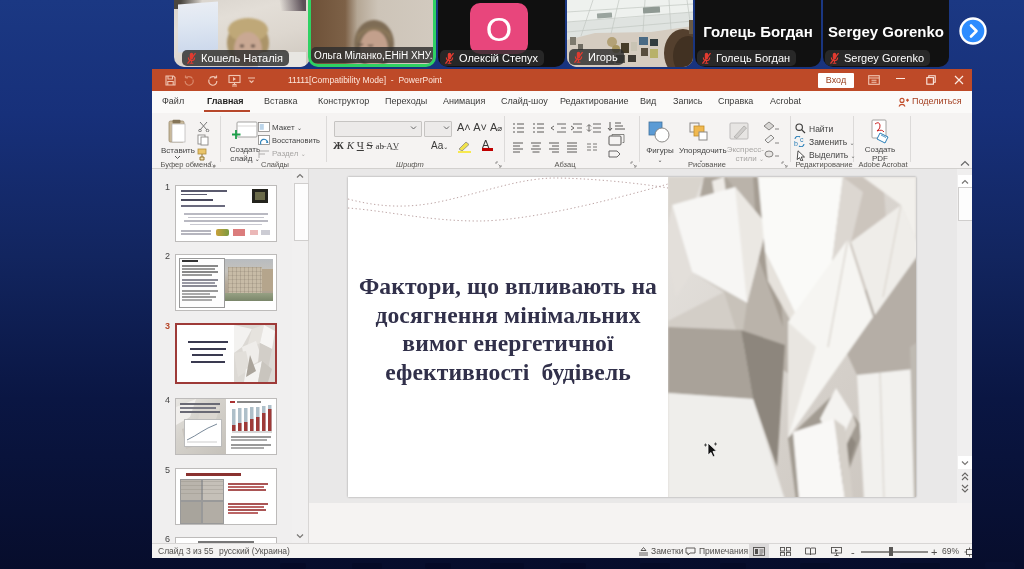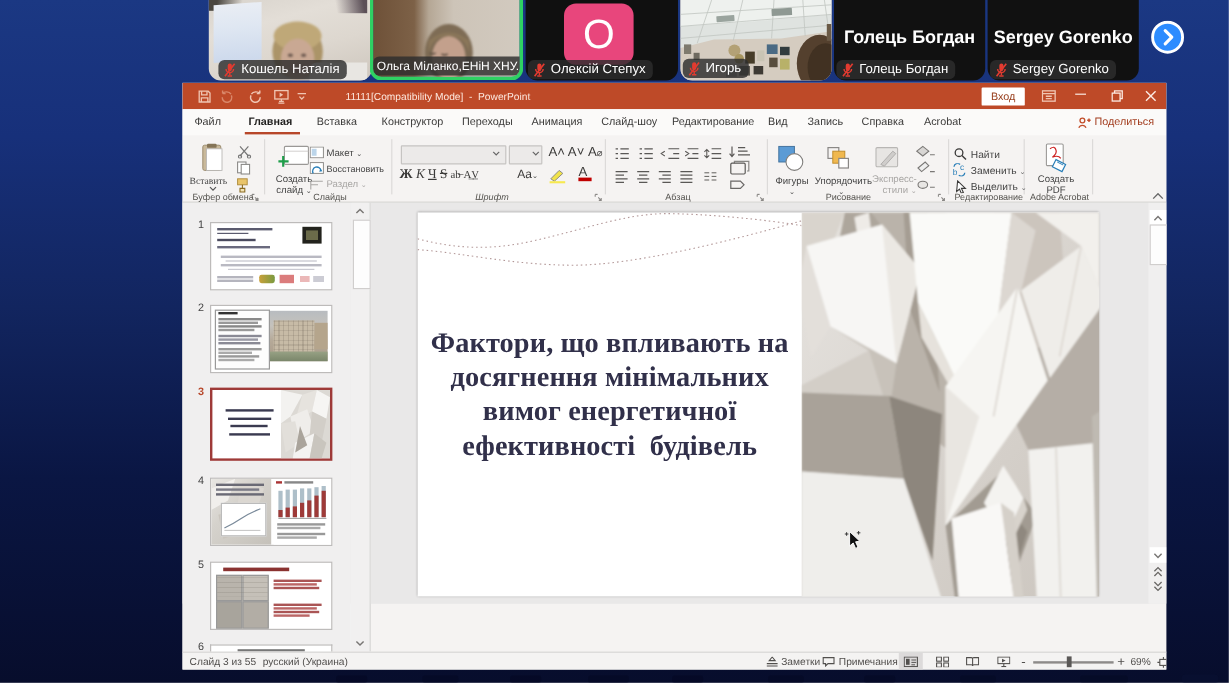--- a/index.html
+++ b/index.html
@@ -287,21 +287,21 @@
       </svg>
     <svg class="abs" style="left:629px;top:48px" width="7" height="7" viewBox="0 0 7 7">
         <path d="M1 1 h2 M1 1 v2 M6 4 v2 h-2 M3.5 3.5 l2 2" stroke="#8a8886" stroke-width="0.9" fill="none"></path>
       </svg>
 
     <svg class="abs" style="left:14px;top:6px" width="24" height="26" viewBox="0 0 24 26">
       <rect x="3" y="2" width="15" height="21" rx="1.5" fill="#c9b99b" stroke="#9a8a6c" stroke-width="0.8"></rect>
       <rect x="6.5" y="0.8" width="8" height="3.4" rx="1" fill="#847457"></rect>
       <rect x="6" y="5" width="13" height="18" fill="#fff" stroke="#b5b3b1" stroke-width="0.7"></rect>
     </svg>
-    <div class="abs" style="left:6px;top:33px;width:40px;text-align:left;font-size:8px;color:#444;font-family:Liberation Serif, serif;">Вставить</div>
+    <div class="abs" style="left:6px;top:33px;width:40px;text-align:center;font-size:8px;color:#444;">Вставить</div>
     <svg class="abs" style="left:22px;top:42px" width="7" height="5" viewBox="0 0 7 5">
         <path d="M1 1 l2.5 2.5 L6 1" stroke="#555" stroke-width="1" fill="none"></path>
       </svg>
     <svg class="abs" style="left:46px;top:8px" width="12" height="11" viewBox="0 0 12 11">
         <g stroke="#777" stroke-width="1" fill="none">
           <path d="M2 1 l7 8 M9 1 l-7 8"></path>
           <circle cx="2" cy="9.6" r="1.3"></circle>
           <circle cx="9.5" cy="9.6" r="1.3"></circle>
         </g>
       </svg>

